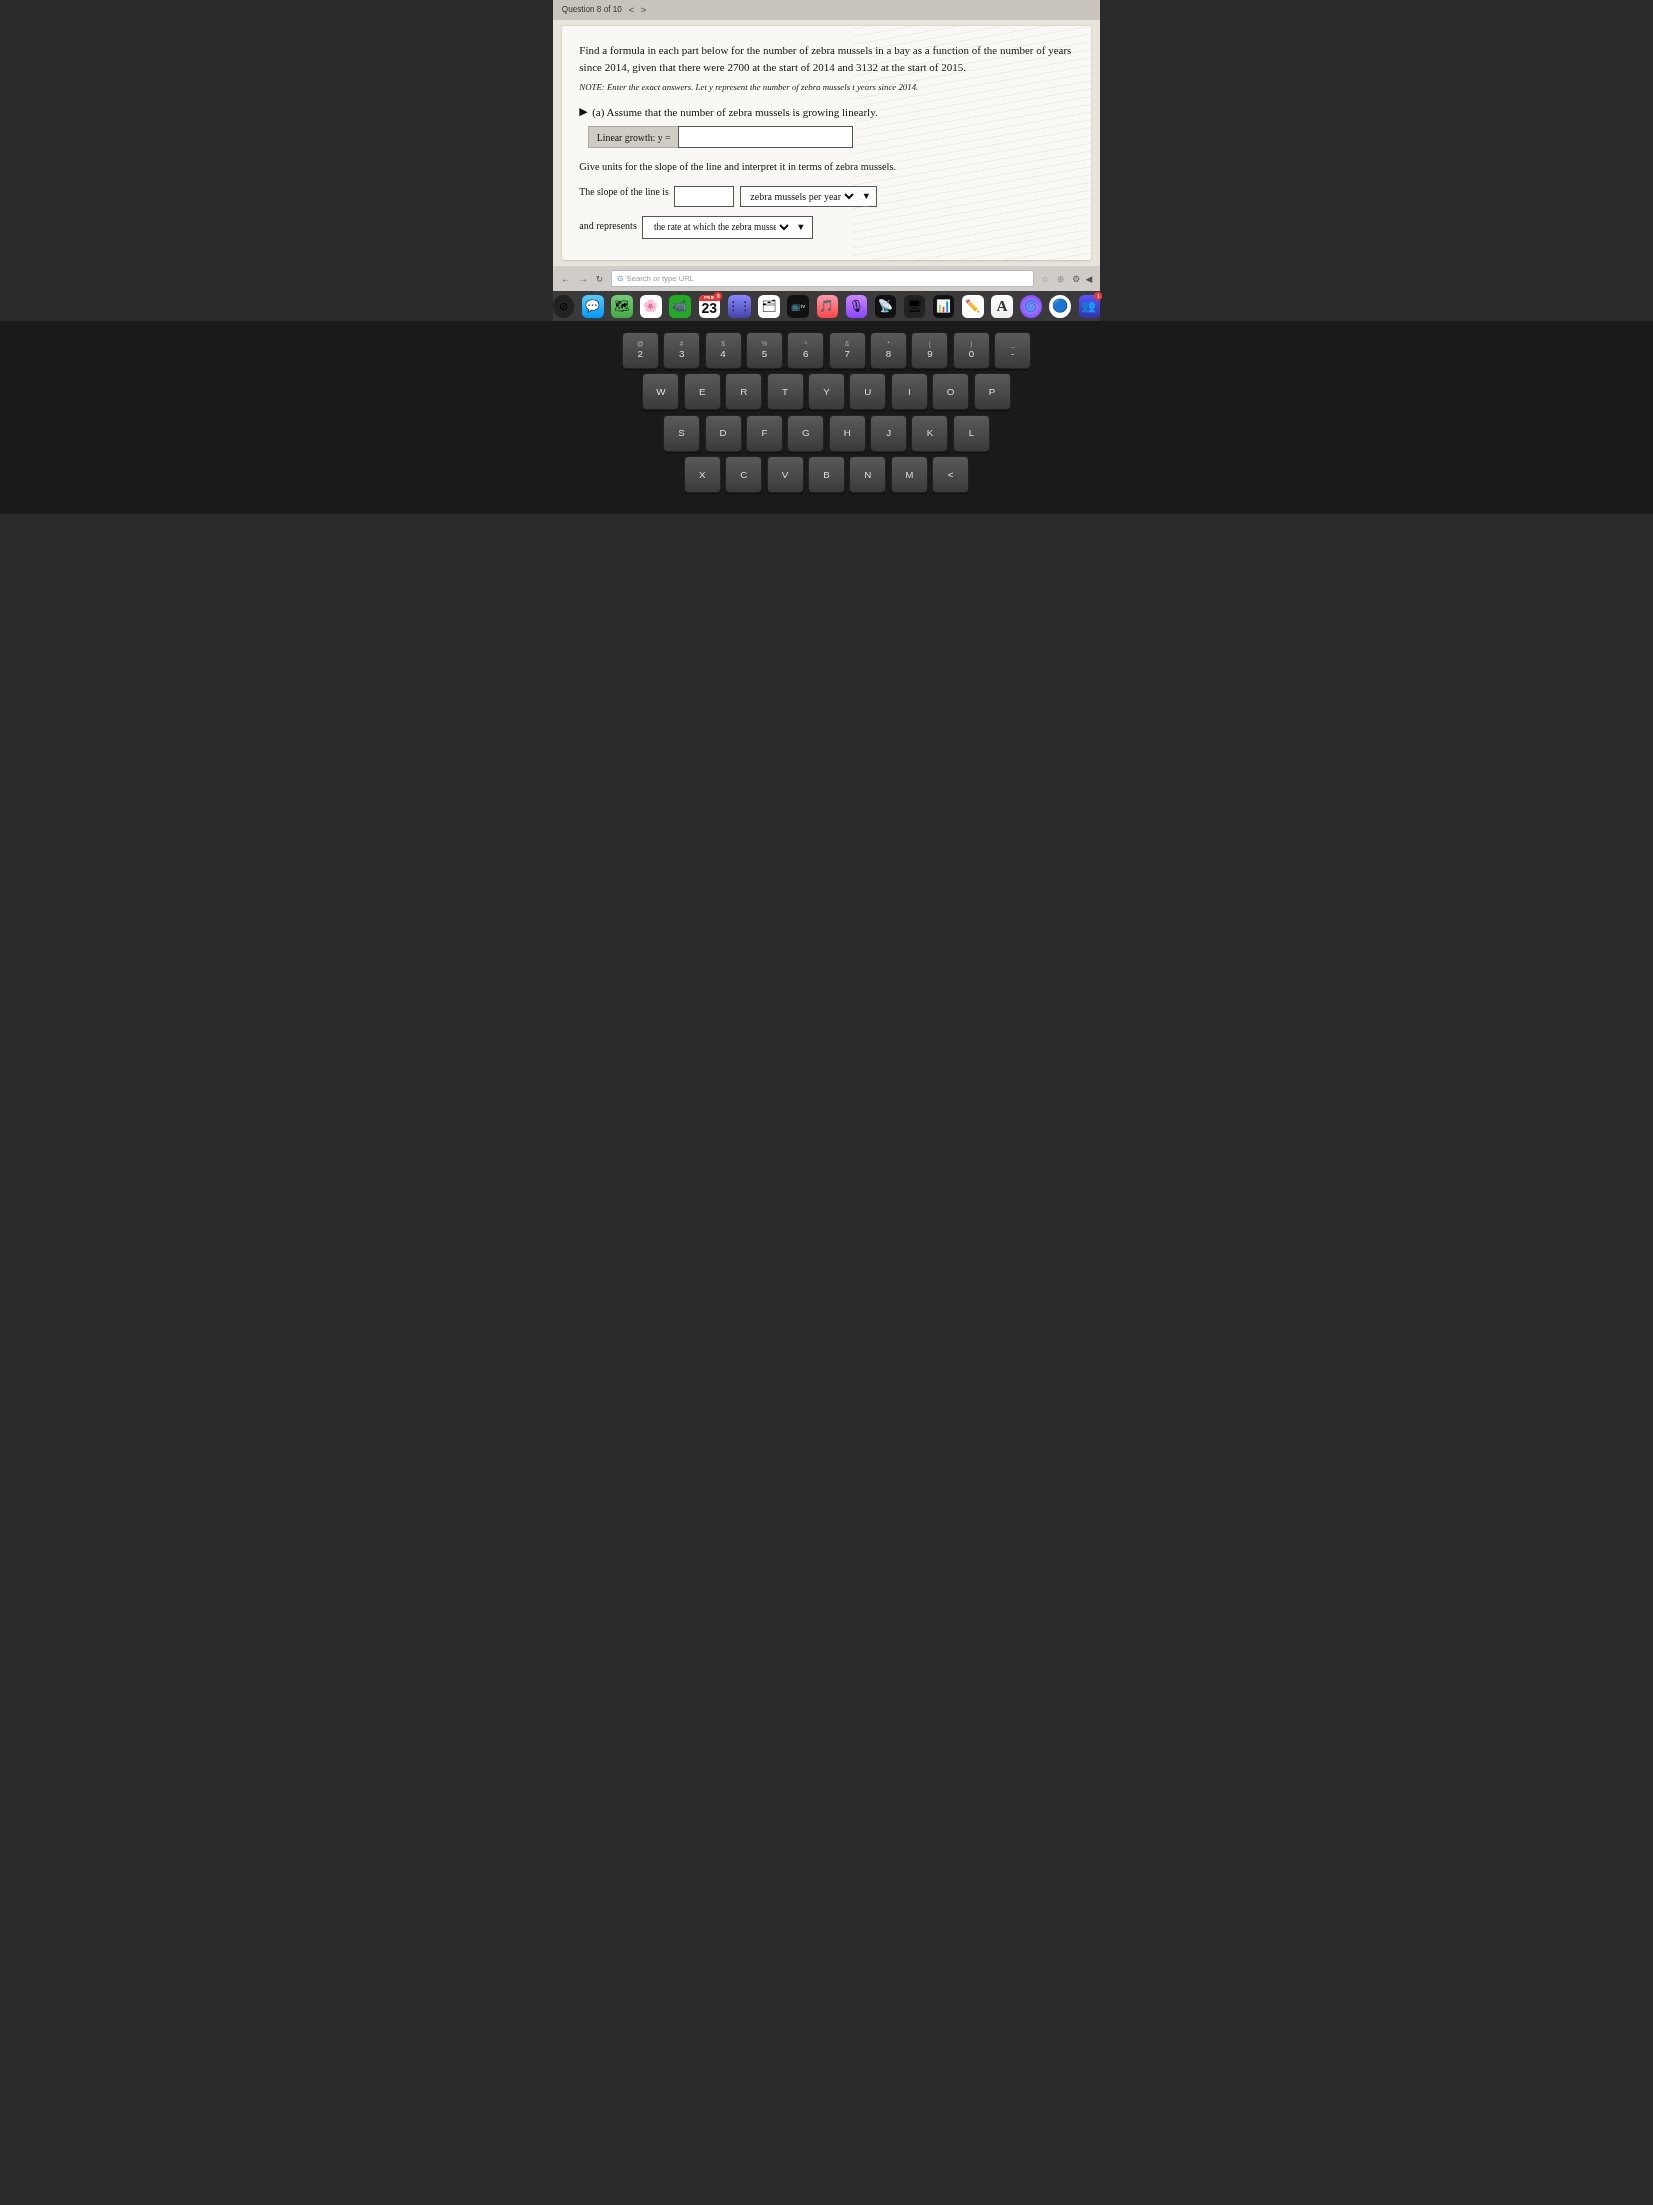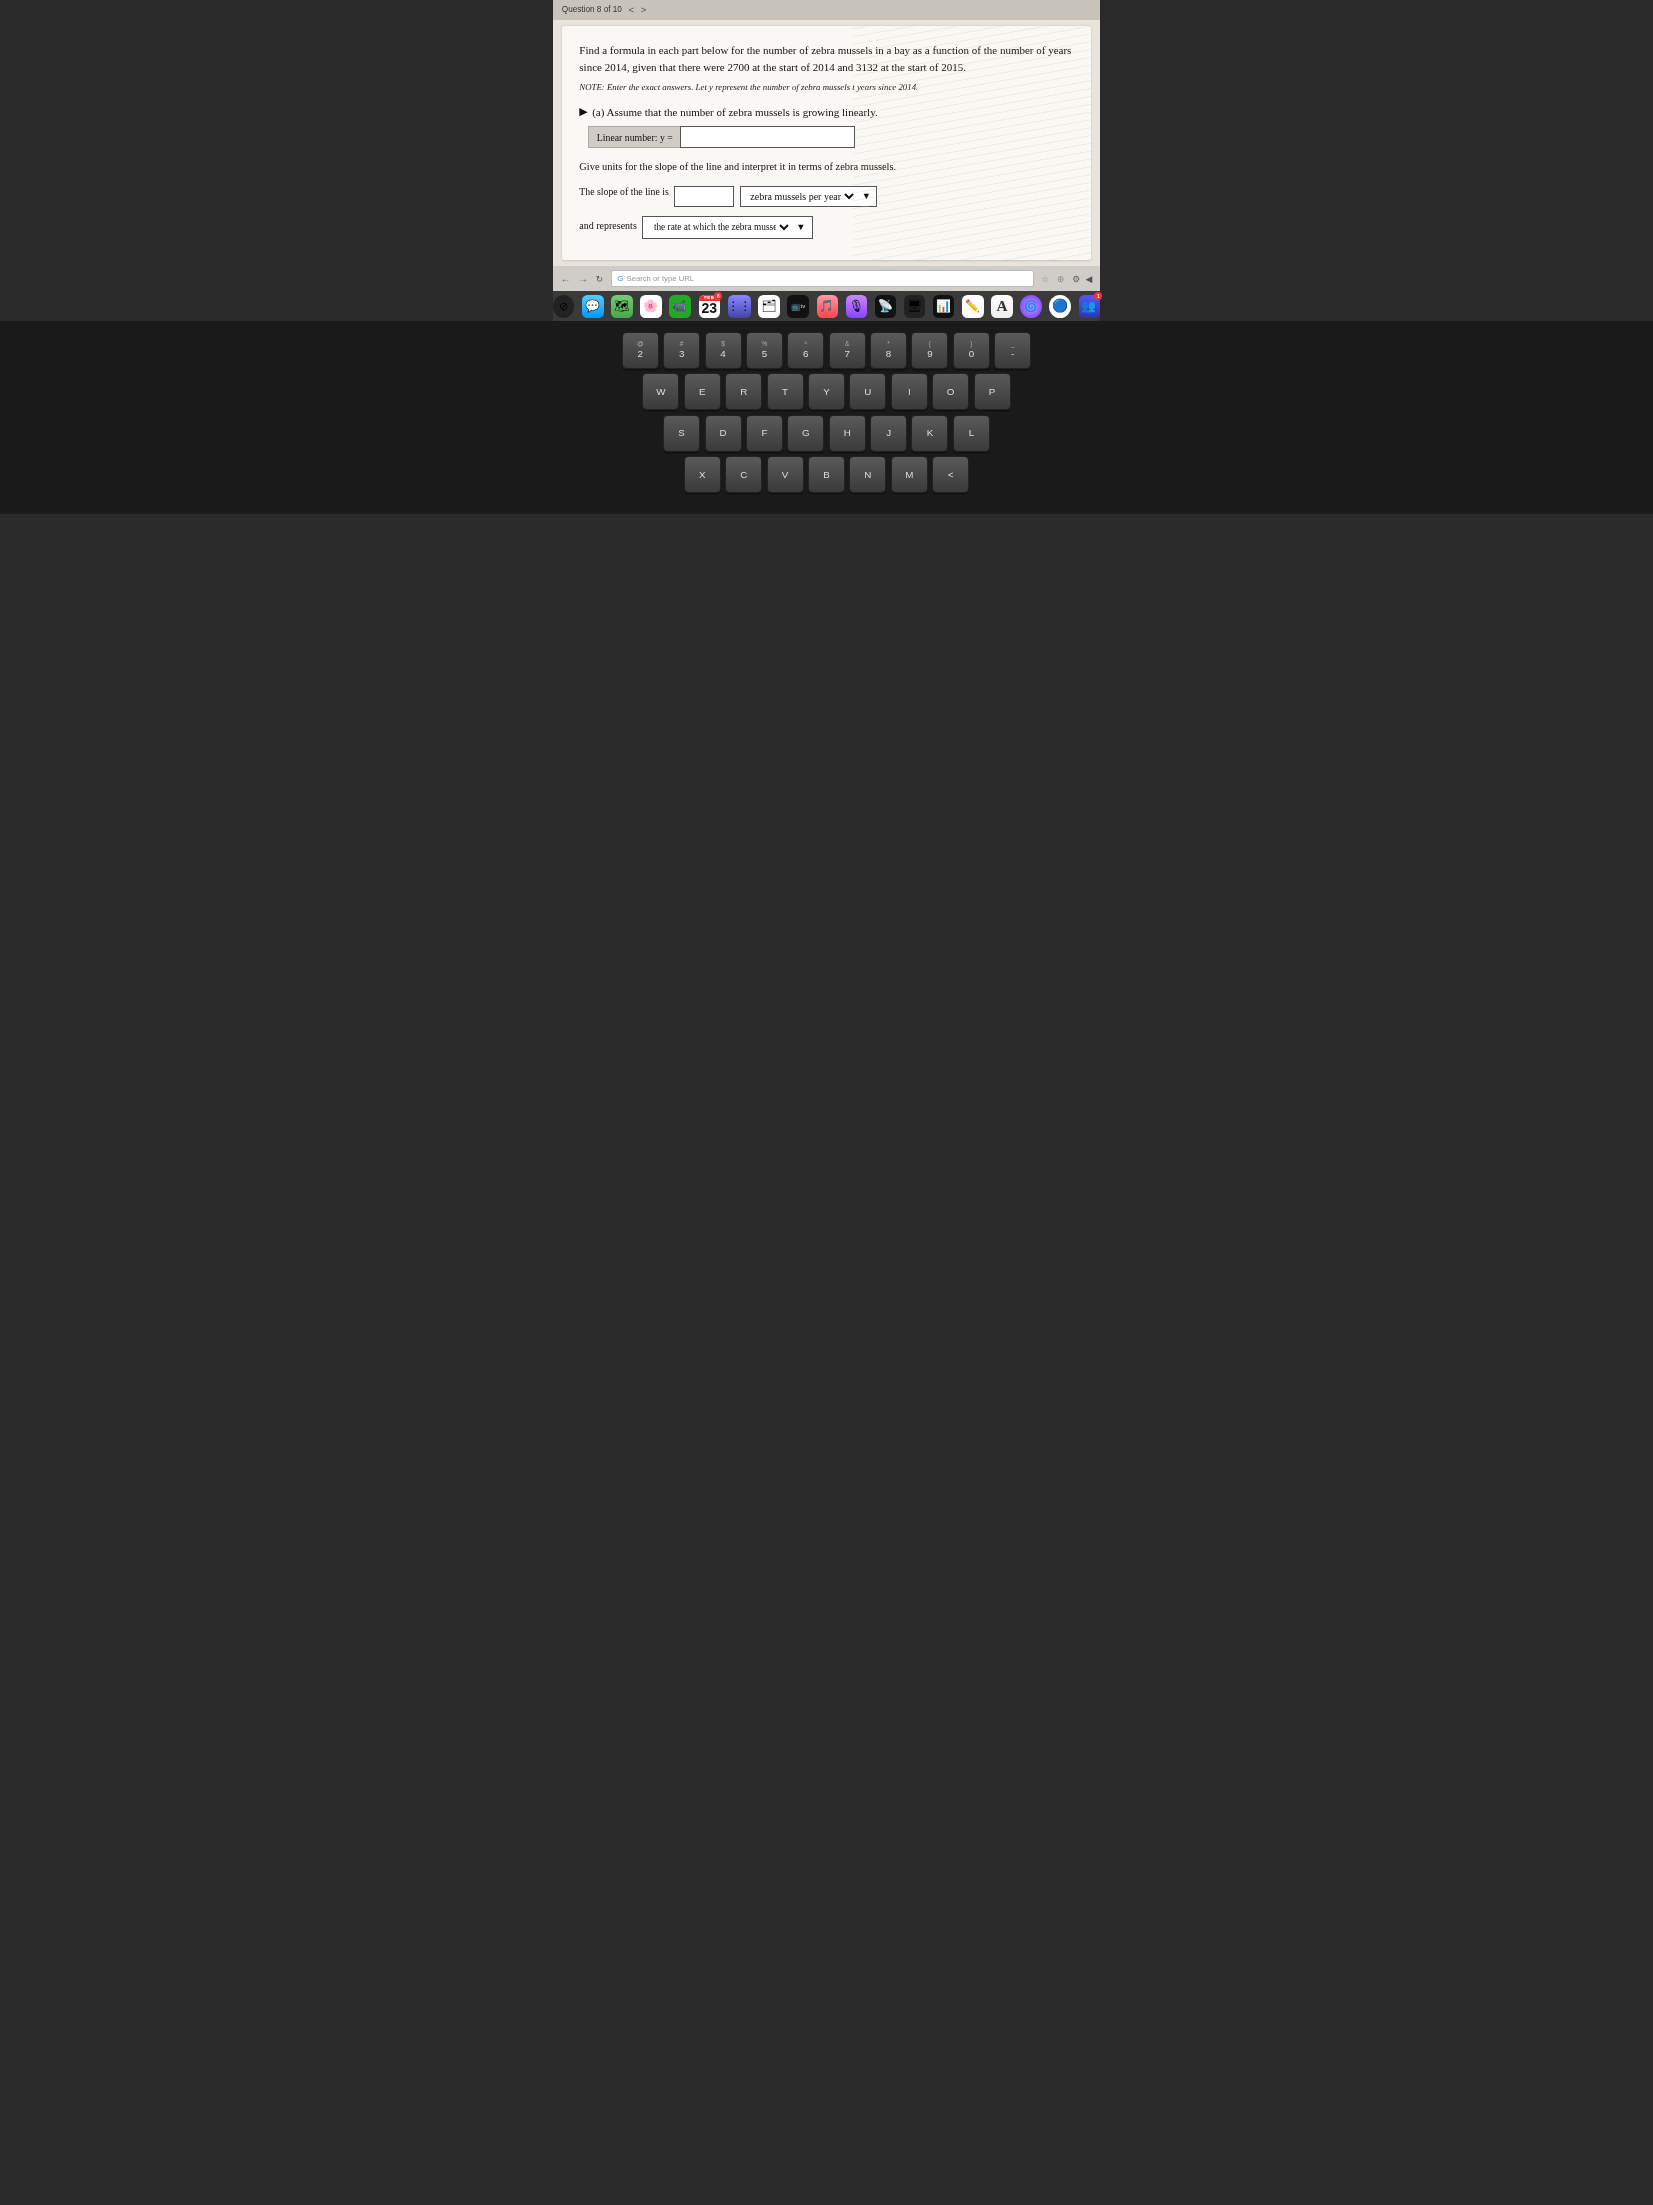--- a/index.html
+++ b/index.html
@@ -360,21 +360,21 @@
 
     <p class="problem-text">Find a formula in each part below for the number of zebra mussels in a bay as a function of the number of years since 2014, given that there were 2700 at the start of 2014 and 3132 at the start of 2015.</p>
     <p class="problem-note">NOTE: Enter the exact answers. Let y represent the number of zebra mussels t years since 2014.</p>
 
     <p class="part-label">
       <span>▶</span>
       <span>(a) Assume that the number of zebra mussels is growing linearly.</span>
     </p>
 
     <div class="linear-growth-row">
-      <span class="linear-label">Linear number: y =</span>
+      <span class="linear-label">Linear growth: y =</span>
       <input class="linear-input" type="text" value="" style="">
     </div>
 
     <p class="give-units-text">Give units for the slope of the line and interpret it in terms of zebra mussels.</p>
 
     <div class="slope-row">
       <span class="slope-label">The slope of the line is</span>
       <input class="slope-input" type="text" value="" style="">
       <div class="units-select-wrapper">
         <select><option>zebra mussels per year</option><option>zebra mussels</option><option>years per zebra mussel</option></select>

